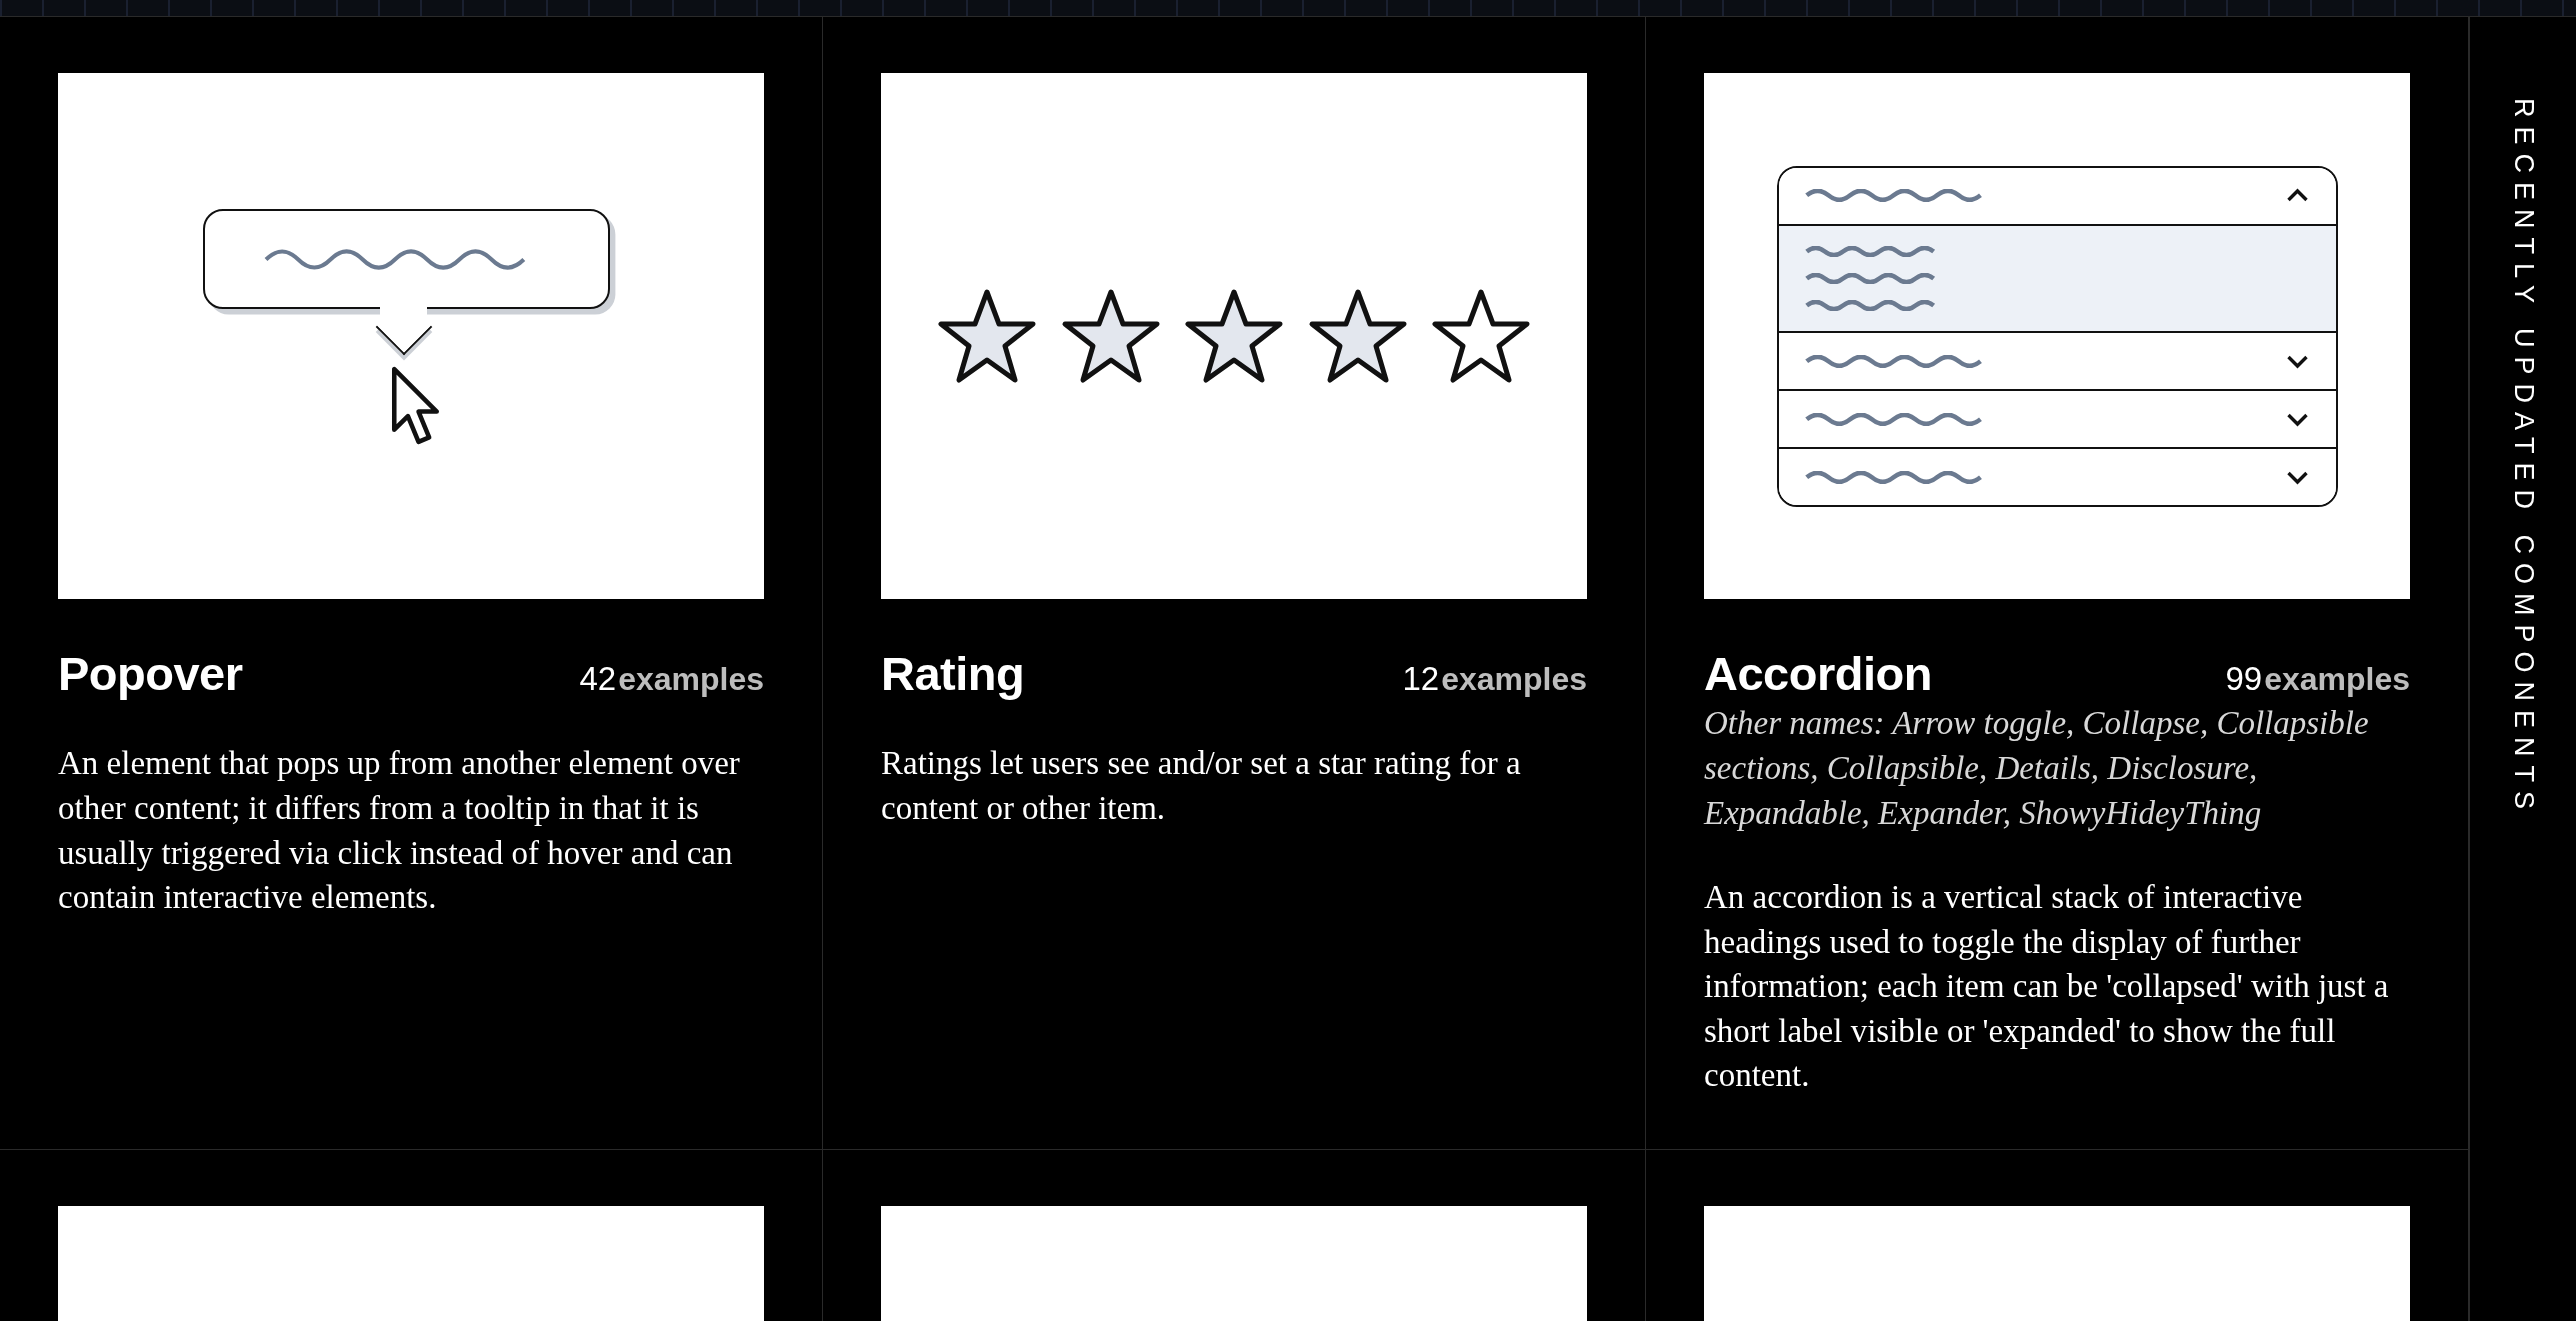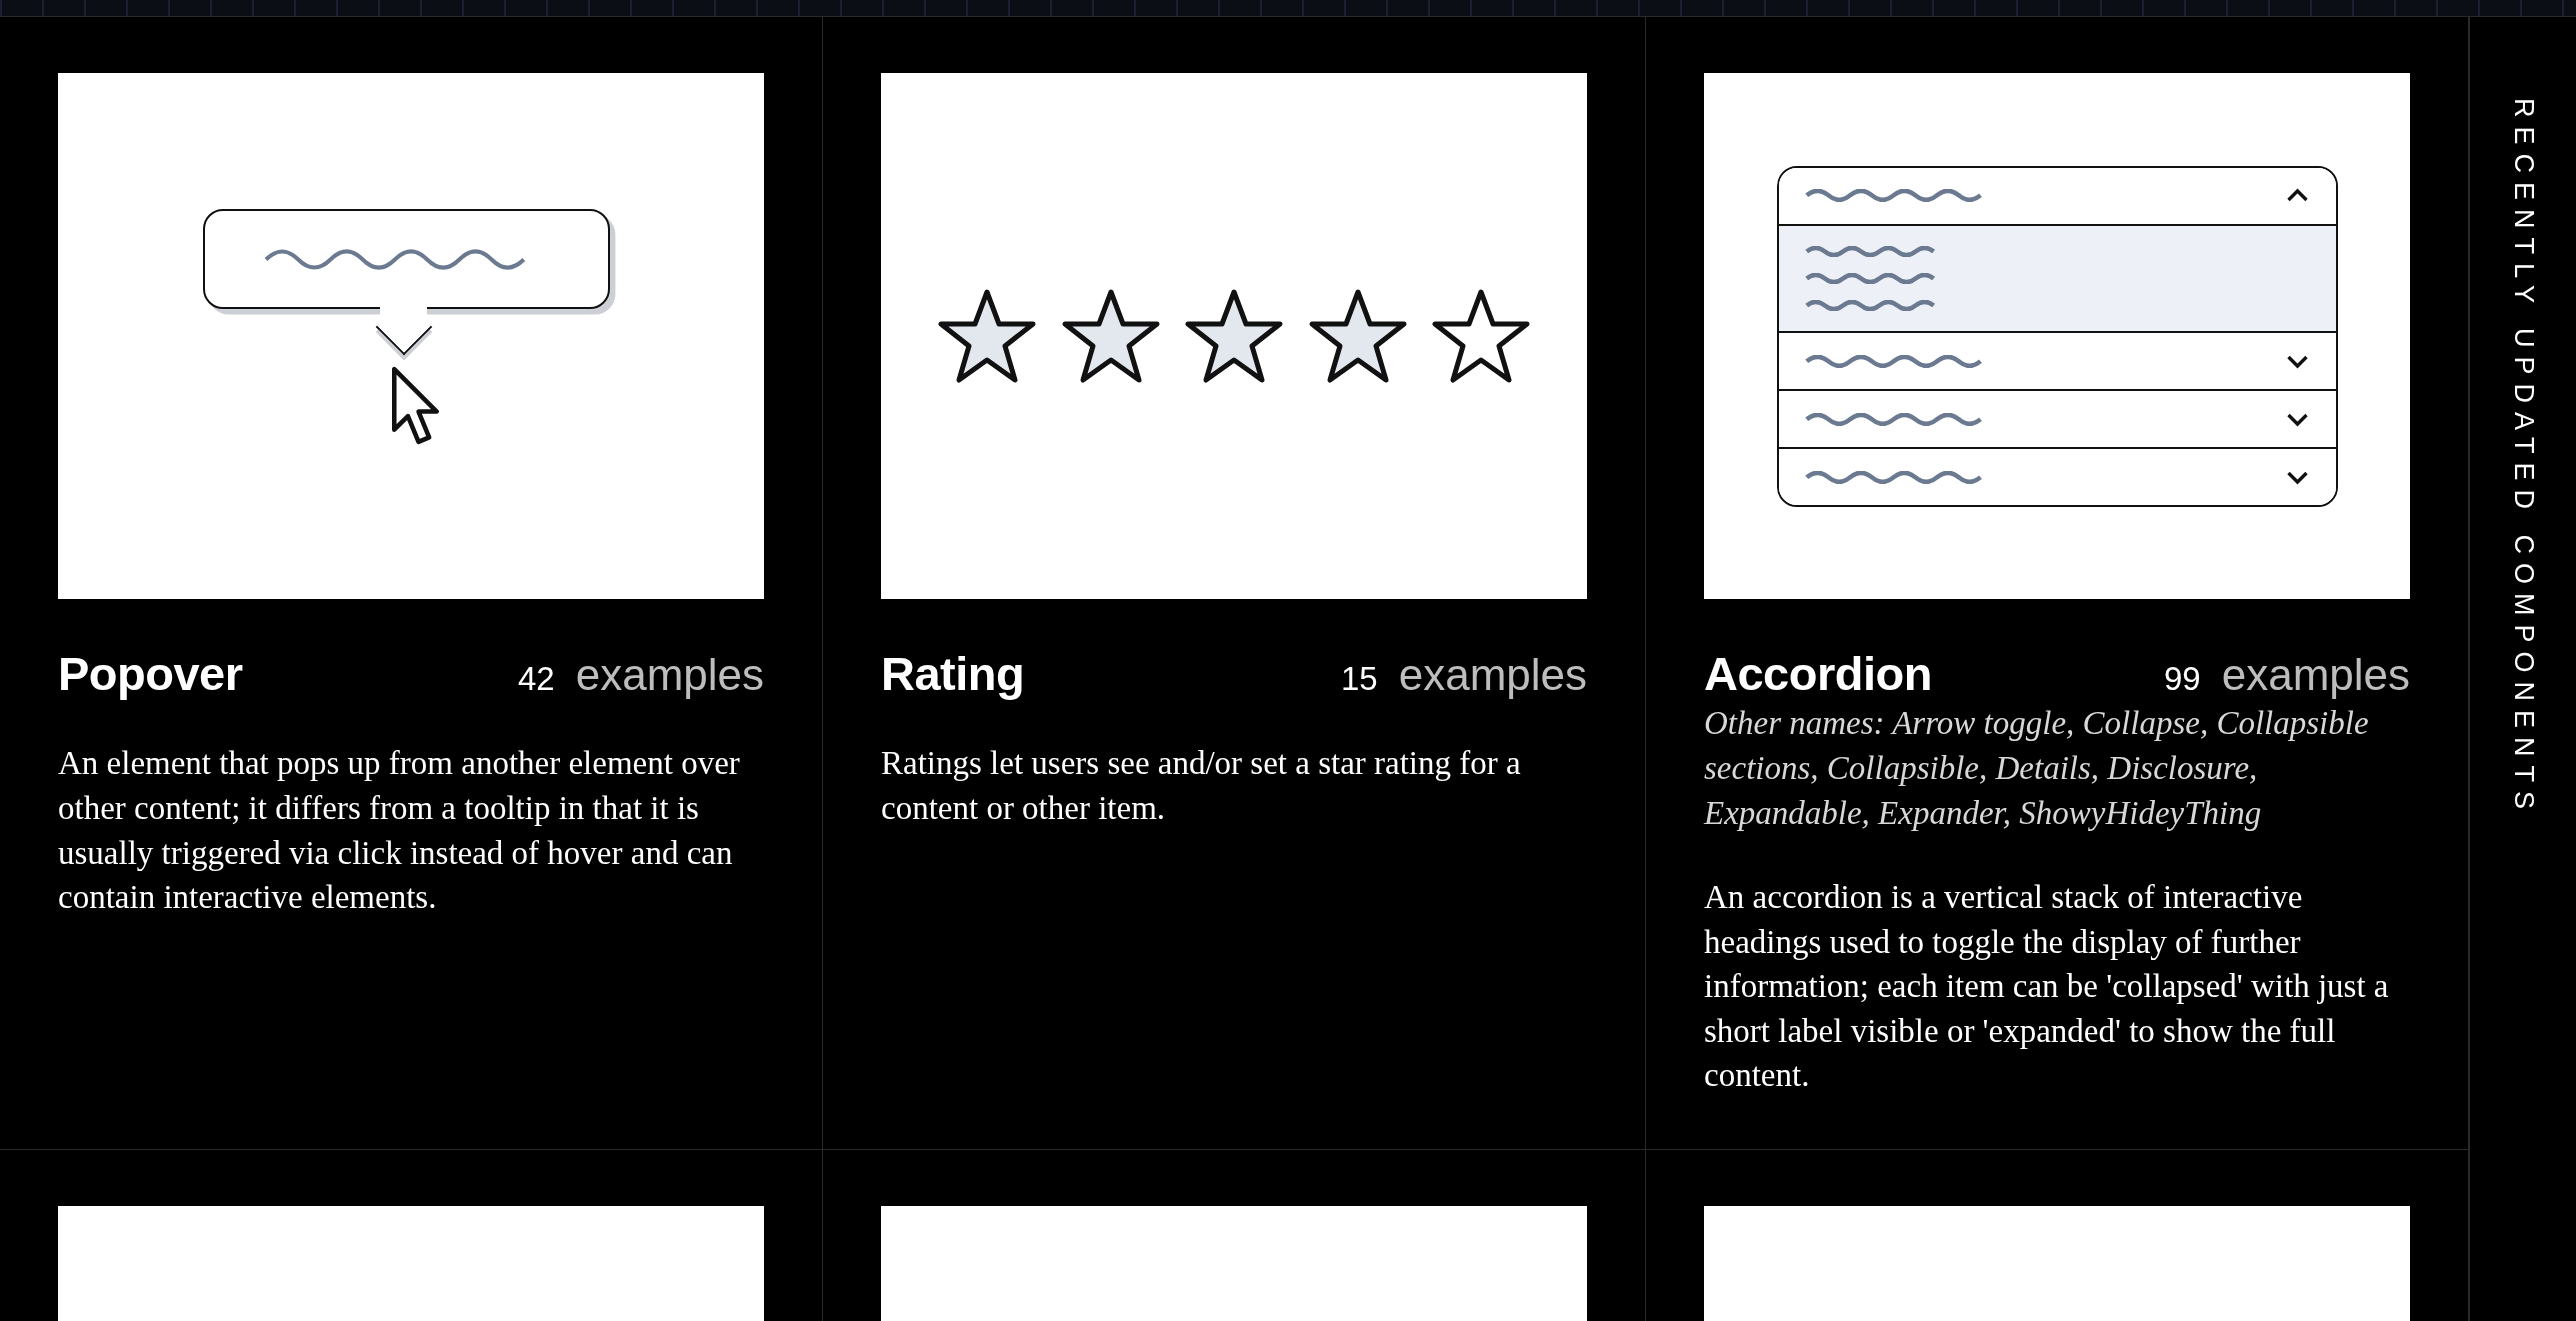--- a/index.html
+++ b/index.html
@@ -61,24 +61,24 @@
     font-size:47px;
     font-weight:600;
     letter-spacing:-0.5px;
   }
   .count {
     font-size:33px;
     font-weight:500;
     color:#fff;
   }
   .count-label {
-    font-size:44px;
-    font-weight:400;
+    font-size:32px;
+    font-weight:700;
     color:#bdbdbd;
-    margin-left:21px;
+    margin-left:2px;
   }
   .other {
     font-family: Georgia, "Times New Roman", serif;
     font-style:italic;
     font-size:33px;
     line-height:1.35;
     color:#d8d8d8;
   }
   .desc {
     margin-top:40px;
@@ -229,21 +229,21 @@
             <span class="star">
                 <svg viewBox="0 0 50 50">
                   <path d="M25 3 L31 19 L48 19 L34 30 L39 47 L25 37 L11 47 L16 30 L2 19 L19 19 Z" fill="#fff" stroke="#111" stroke-width="2.5" stroke-linejoin="round"></path>
                 </svg>
               </span>
           </div>
         </div>
         <div class="meta">
           <h2 class="title">Rating</h2>
           <div>
-            <span class="count">15</span><span class="count-label">examples</span>
+            <span class="count">12</span><span class="count-label">examples</span>
           </div>
         </div>
         <p class="desc">Ratings let users see and/or set a star rating for a content or other item.</p>
       </div>
 
       <div class="card">
         <div class="preview">
           <div class="acc">
             <div class="acc-row">
               <svg class="squiggle acc-sq" viewBox="0 0 200 14">

